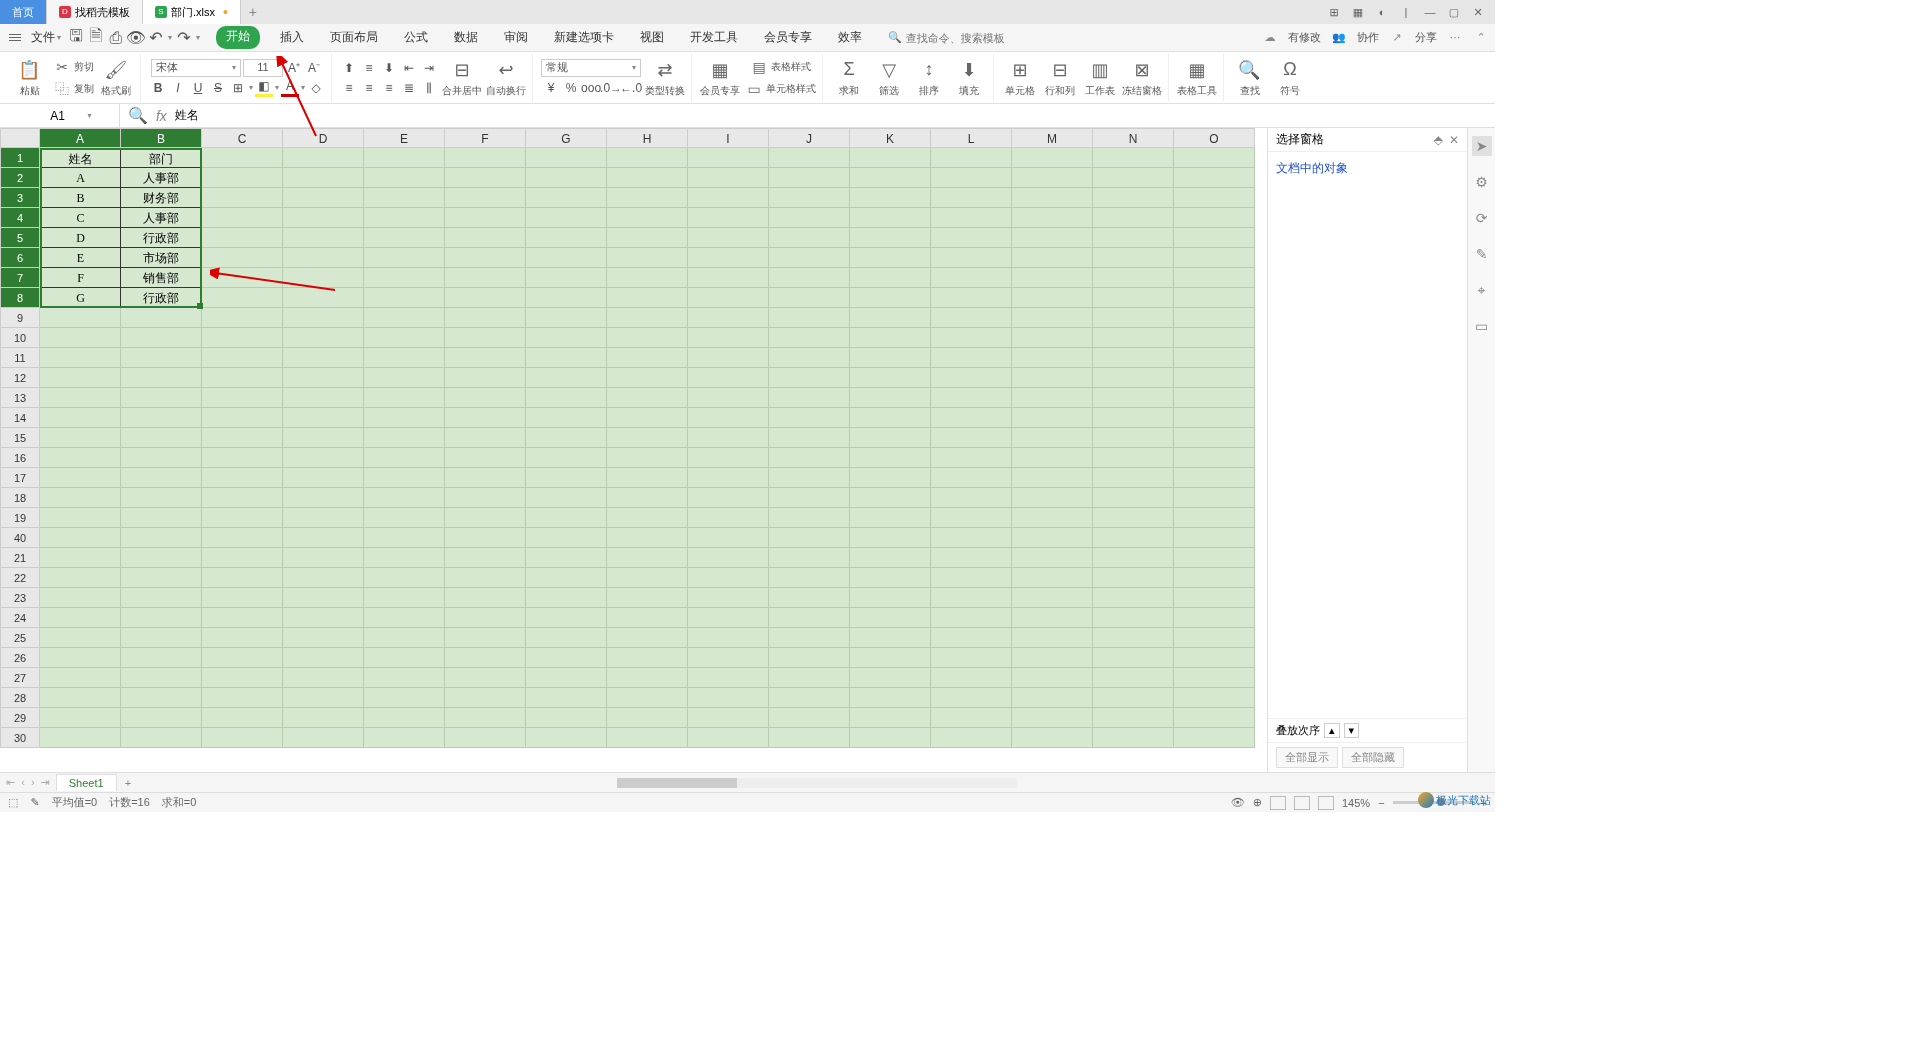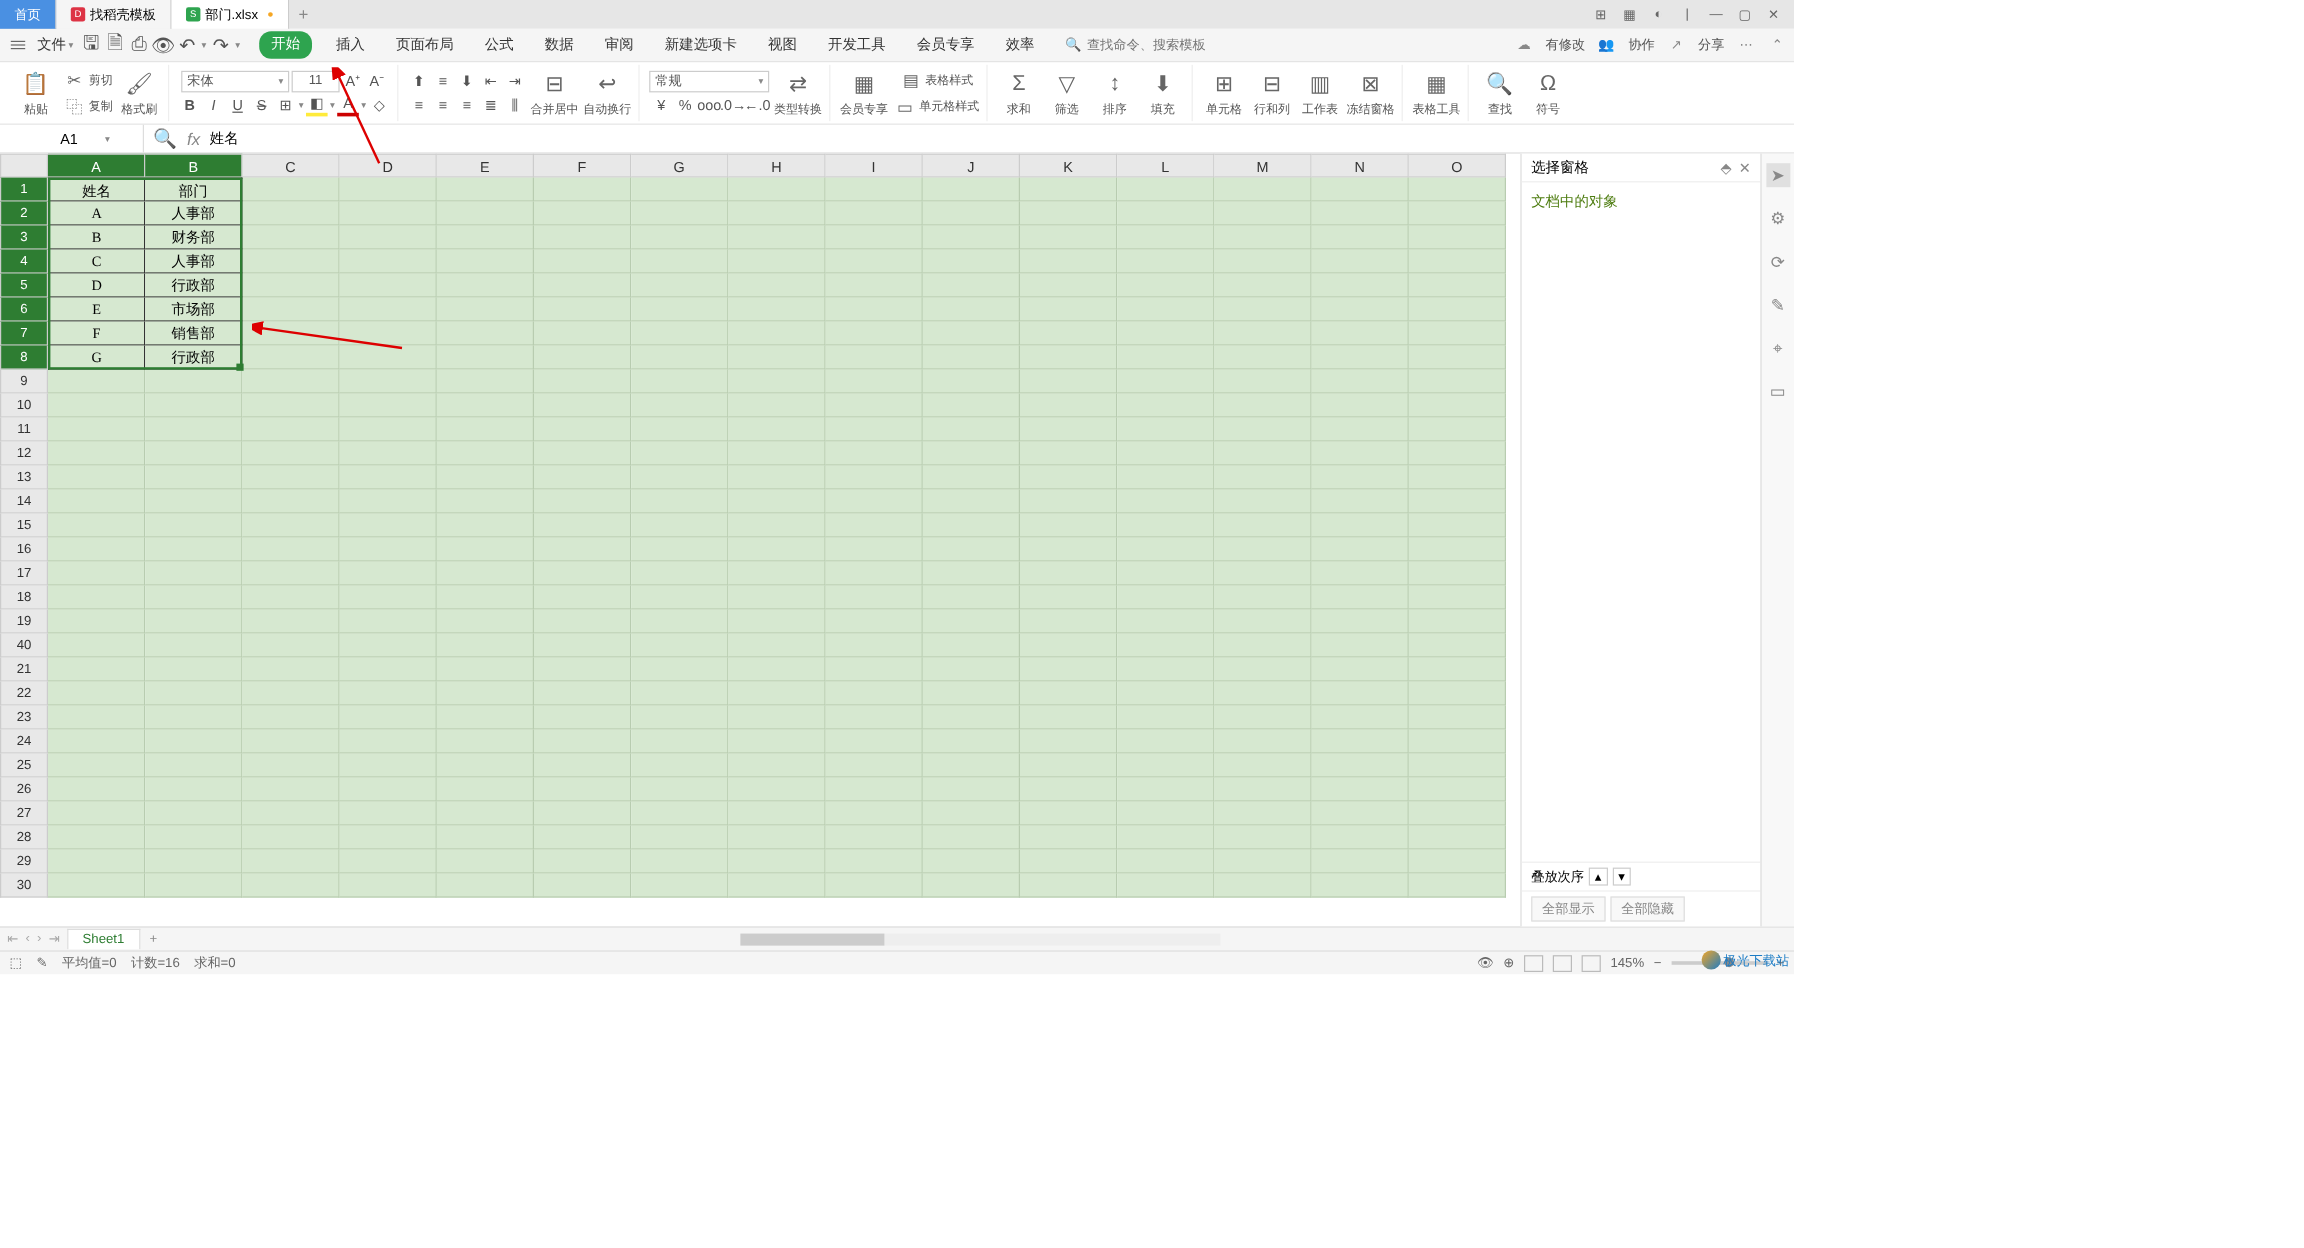--- a/index.html
+++ b/index.html
@@ -79,21 +79,21 @@
 .selection-overlay { position: absolute; border: 2px solid #2e7d32; pointer-events: none; top: 20px; left: 40px; width: 162px; height: 160px; }
 .selection-handle { position: absolute; width: 6px; height: 6px; background: #2e7d32; right: -3px; bottom: -3px; }
 
 .arrow1 { position: absolute; top: 56px; left: 266px; width: 60px; height: 85px; pointer-events: none; z-index: 100; }
 .arrow2 { position: absolute; top: 265px; left: 210px; width: 130px; height: 30px; pointer-events: none; z-index: 100; }
 
 
 .right-panel { width: 200px; border-left: 1px solid #ddd; background: #fff; display: flex; flex-direction: column; }
 .panel-header { height: 24px; border-bottom: 1px solid #eee; padding: 0 8px; display: flex; align-items: center; justify-content: space-between; font-size: 12px; }
 .panel-header-right { display: flex; gap: 6px; }
-.panel-body { flex: 1; padding: 8px; font-size: 12px; color: #4d7c0f; }
+.panel-body { flex: 1; padding: 8px; font-size: 12px; color: #1d4ed8; }
 .panel-footer { border-top: 1px solid #eee; padding: 4px 8px; display: flex; align-items: center; gap: 4px; font-size: 11px; }
 .panel-action { padding: 2px 8px; border: 1px solid #ddd; background: #f8f8f8; color: #888; font-size: 11px; }
 
 
 .side-toolbar { width: 28px; border-left: 1px solid #ddd; background: #f8f8f8; display: flex; flex-direction: column; align-items: center; padding-top: 8px; gap: 16px; }
 .side-btn { width: 20px; height: 20px; display: flex; align-items: center; justify-content: center; color: #888; font-size: 14px; }
 .side-btn.active { background: #e0e0e0; }
 
 
 .sheet-bar { height: 20px; border-top: 1px solid #ddd; background: #f5f5f5; display: flex; align-items: center; font-size: 11px; }

